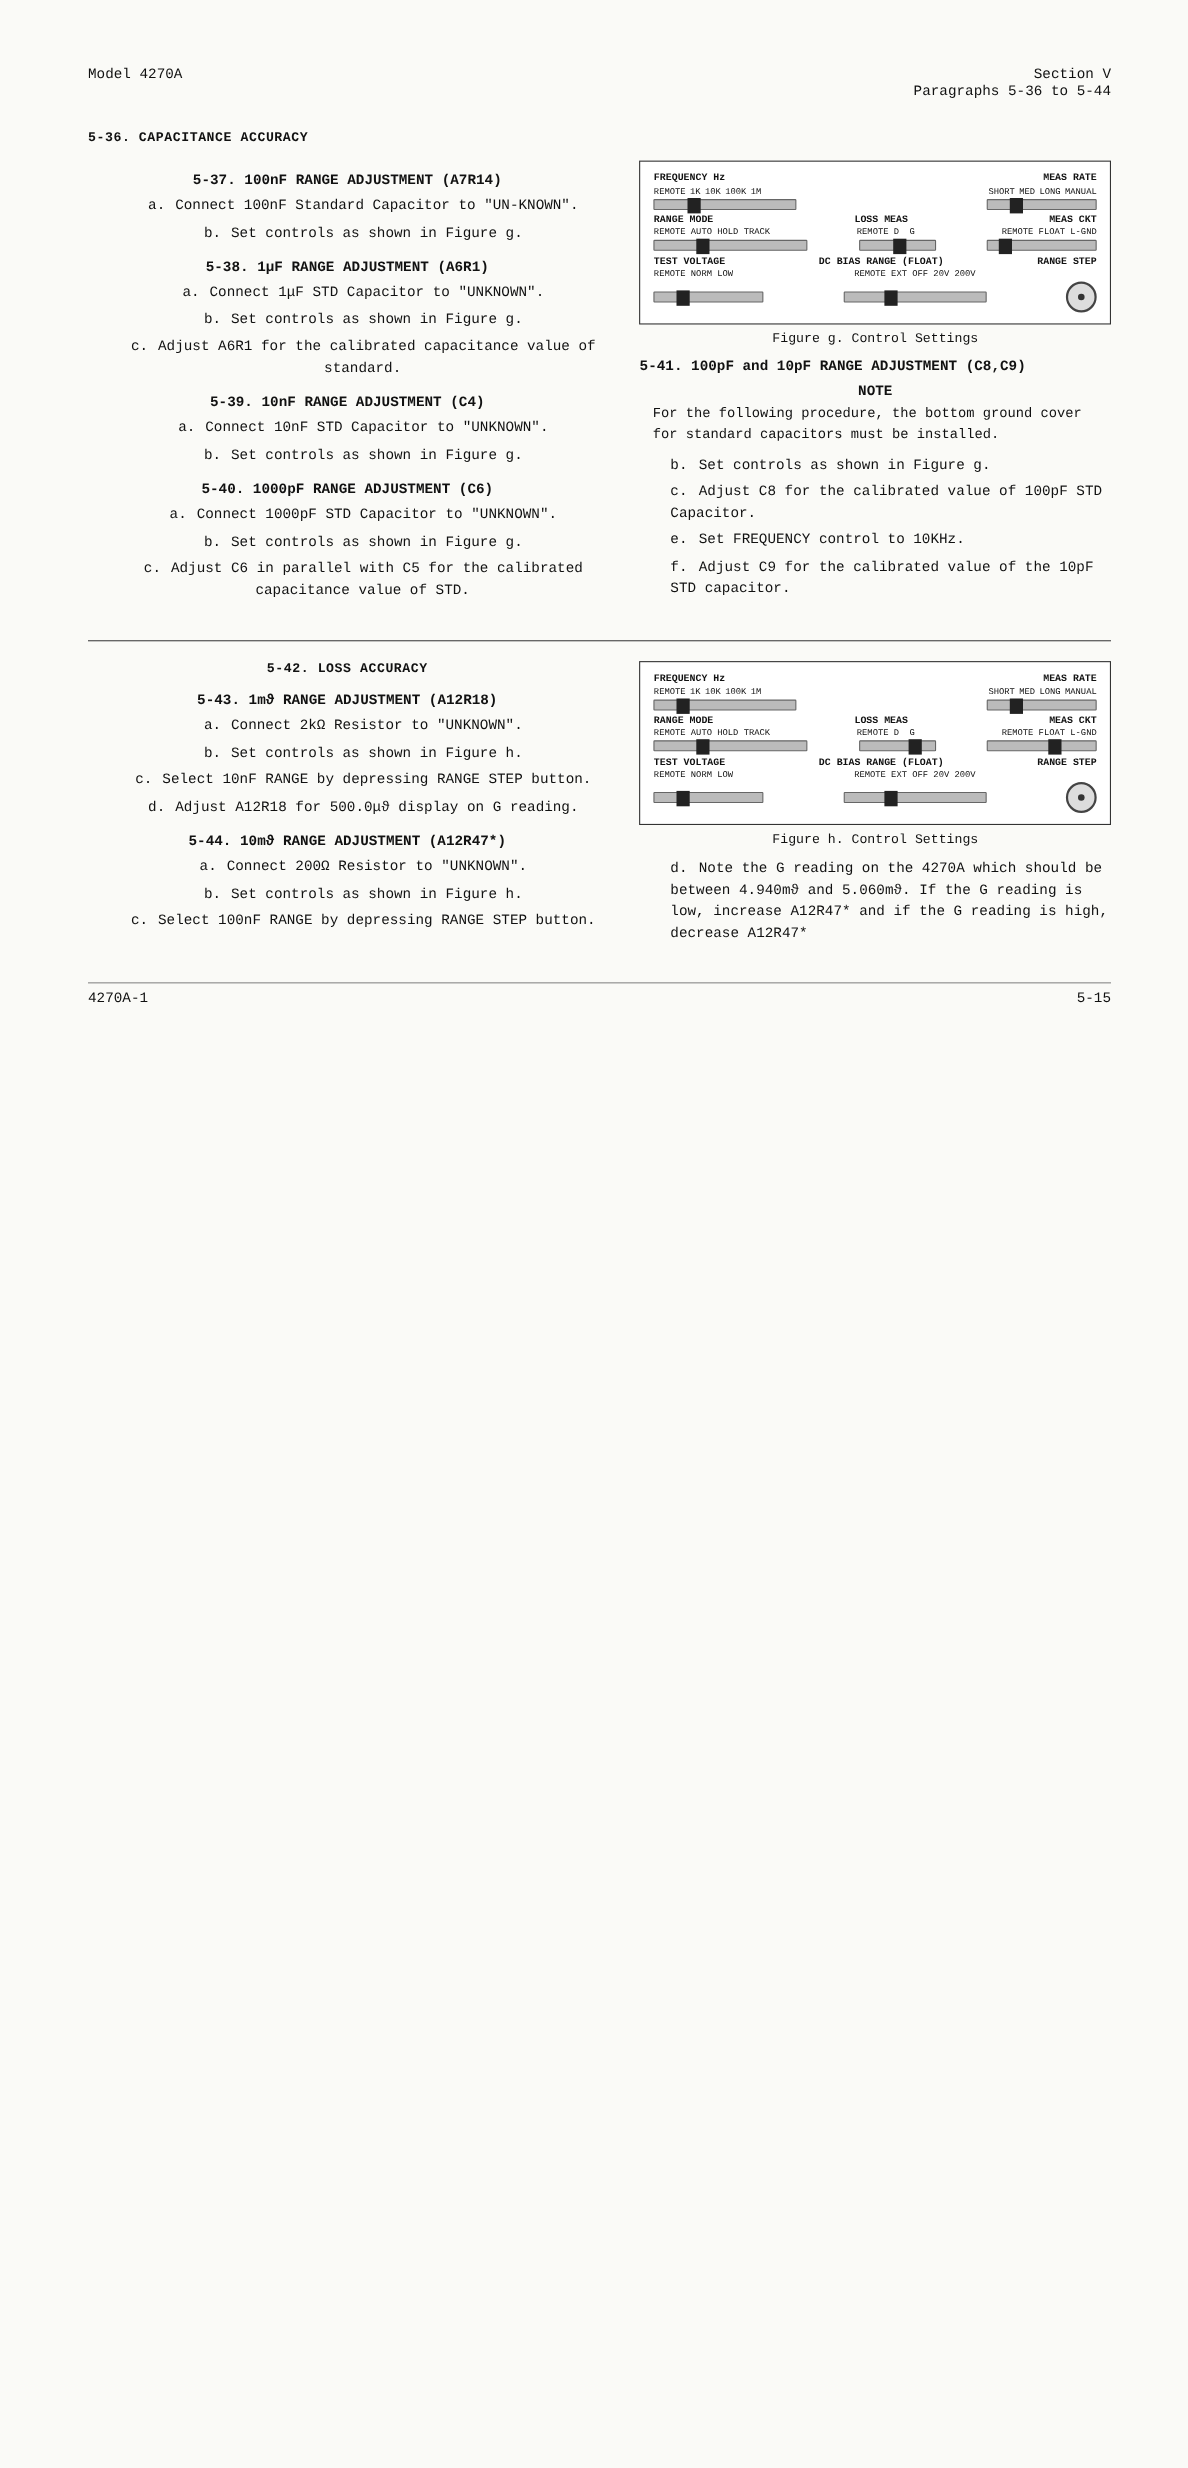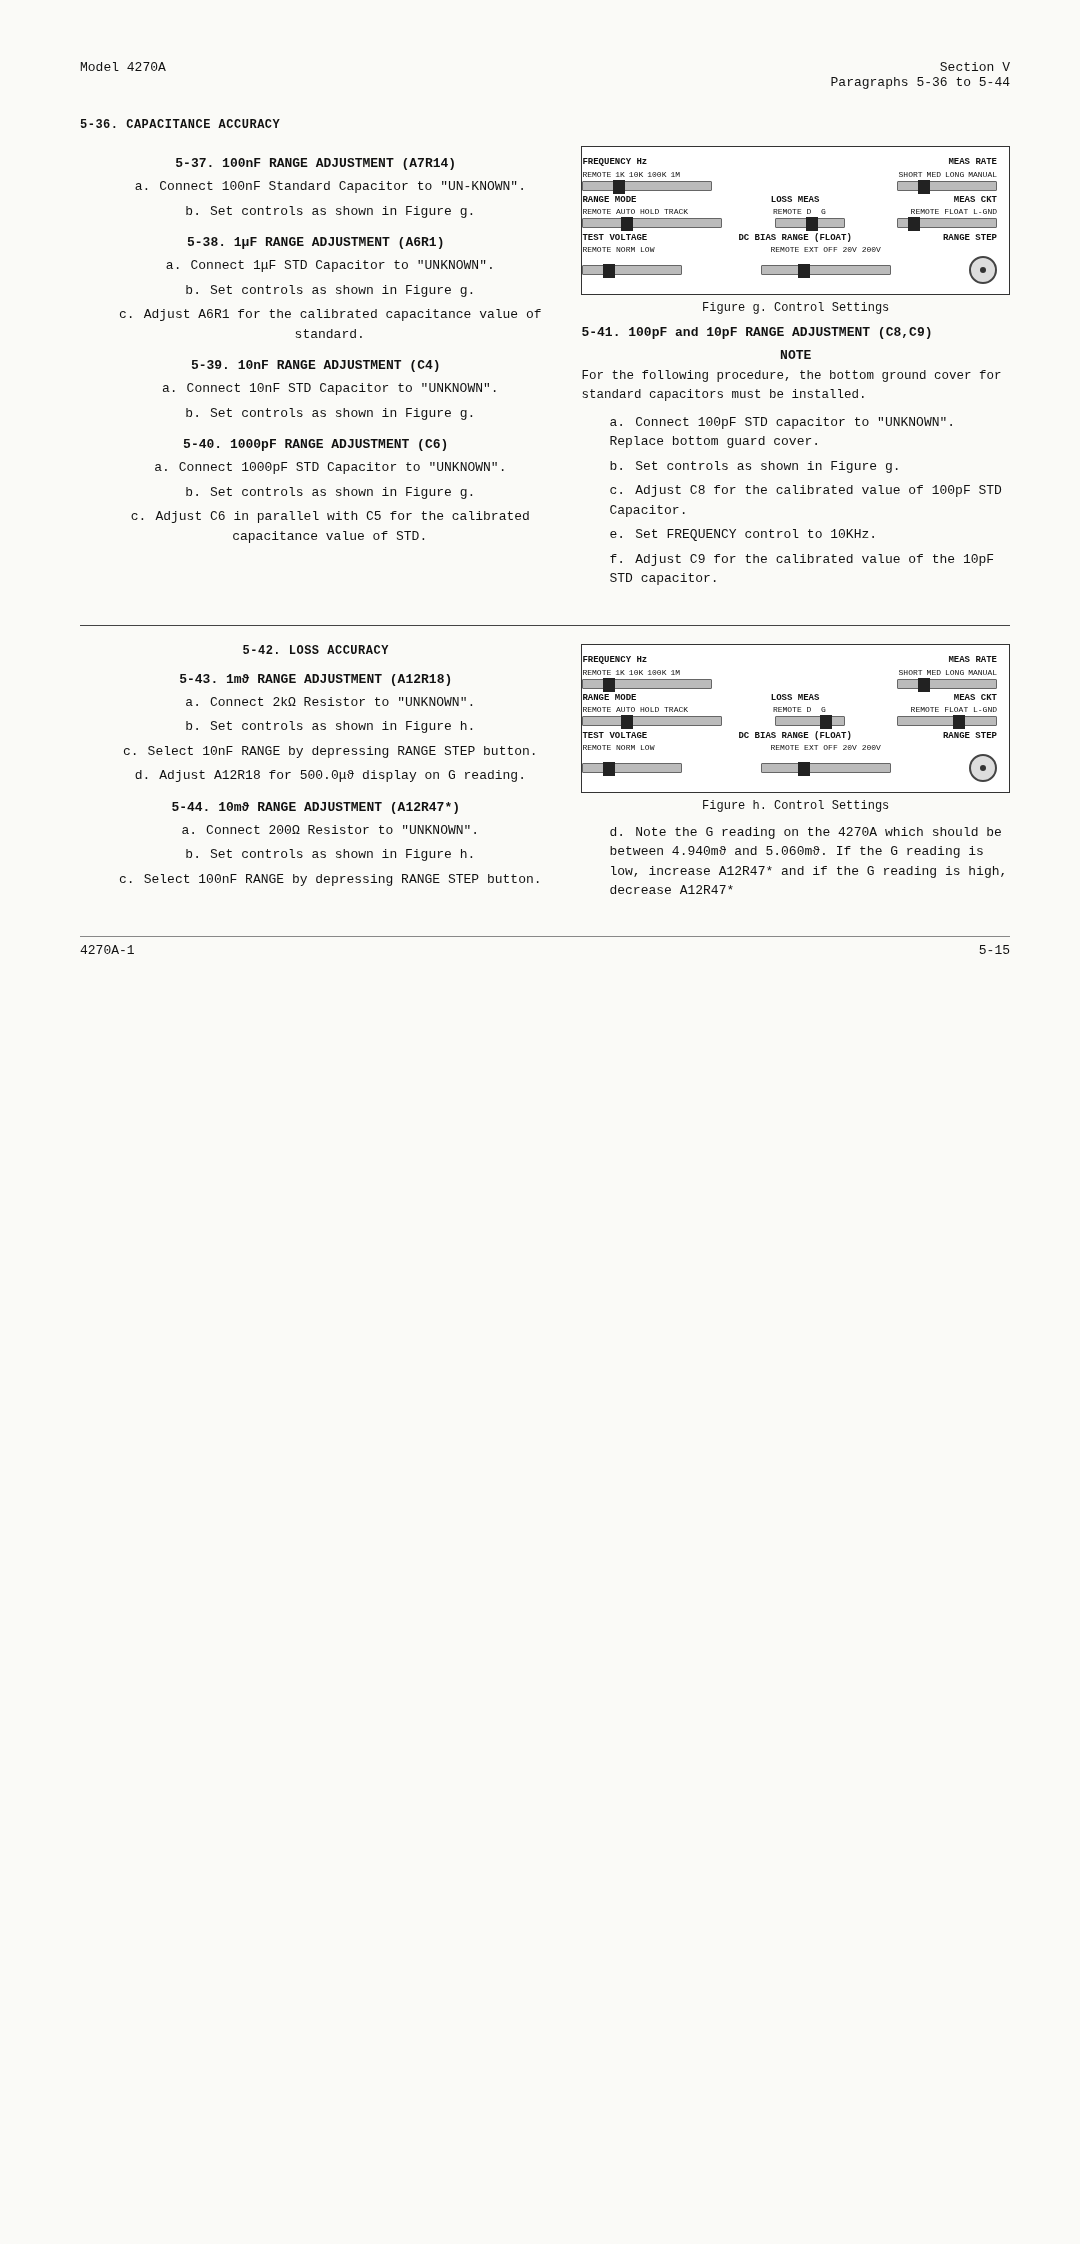--- a/index.html
+++ b/index.html
@@ -59,21 +59,21 @@
     }
     .step-label {
       display: inline-block;
       width: 18px;
       font-weight: normal;
     }
 
     
     .figure-box {
       border: 1.5px solid #333;
-      padding: 10px 12px 10px 0;
+      padding: 10px 12px 10px 12px;
       margin-bottom: 6px;
       background: #fff;
       font-size: 10px;
       font-family: 'Courier New', Courier, monospace;
     }
     .figure-caption {
       text-align: center;
       font-size: 12px;
       margin-bottom: 10px;
       margin-top: 4px;
@@ -88,21 +88,21 @@
     .note-box {
       margin: 8px 0 8px 0;
     }
     .note-title {
       font-weight: bold;
       text-align: center;
       font-size: 13px;
       margin-bottom: 4px;
     }
     .note-text {
-      margin-left: 0;
+      margin-left: 12px;
       line-height: 1.5;
       font-size: 12.5px;
     }
 
     .footer {
       display: flex;
       justify-content: space-between;
       margin-top: 30px;
       font-size: 13px;
       border-top: 1px solid #888;
@@ -271,24 +271,20 @@
       </div>
       <div class="figure-caption">Figure g.  Control Settings</div>
 
       <div class="section-block">
         <div class="subsection-title">5-41.  100pF and 10pF RANGE ADJUSTMENT (C8,C9)</div>
         <div class="note-box">
           <div class="note-title">NOTE</div>
           <div class="note-text">For the following procedure, the bottom ground cover for standard capacitors must be installed.</div>
         </div>
         <div class="para-indent">
-          <span class="step-label">a.</span>
-          <span>Connect 100pF STD capacitor to "UNKNOWN". Replace bottom guard cover.</span>
-        </div>
-        <div class="para-indent">
           <span class="step-label">b.</span>
           <span>Set controls as shown in Figure g.</span>
         </div>
         <div class="para-indent">
           <span class="step-label">c.</span>
           <span>Adjust C8 for the calibrated value of 100pF STD Capacitor.</span>
         </div>
         <div class="para-indent">
           <span class="step-label">e.</span>
           <span>Set FREQUENCY control to 10KHz.</span>

